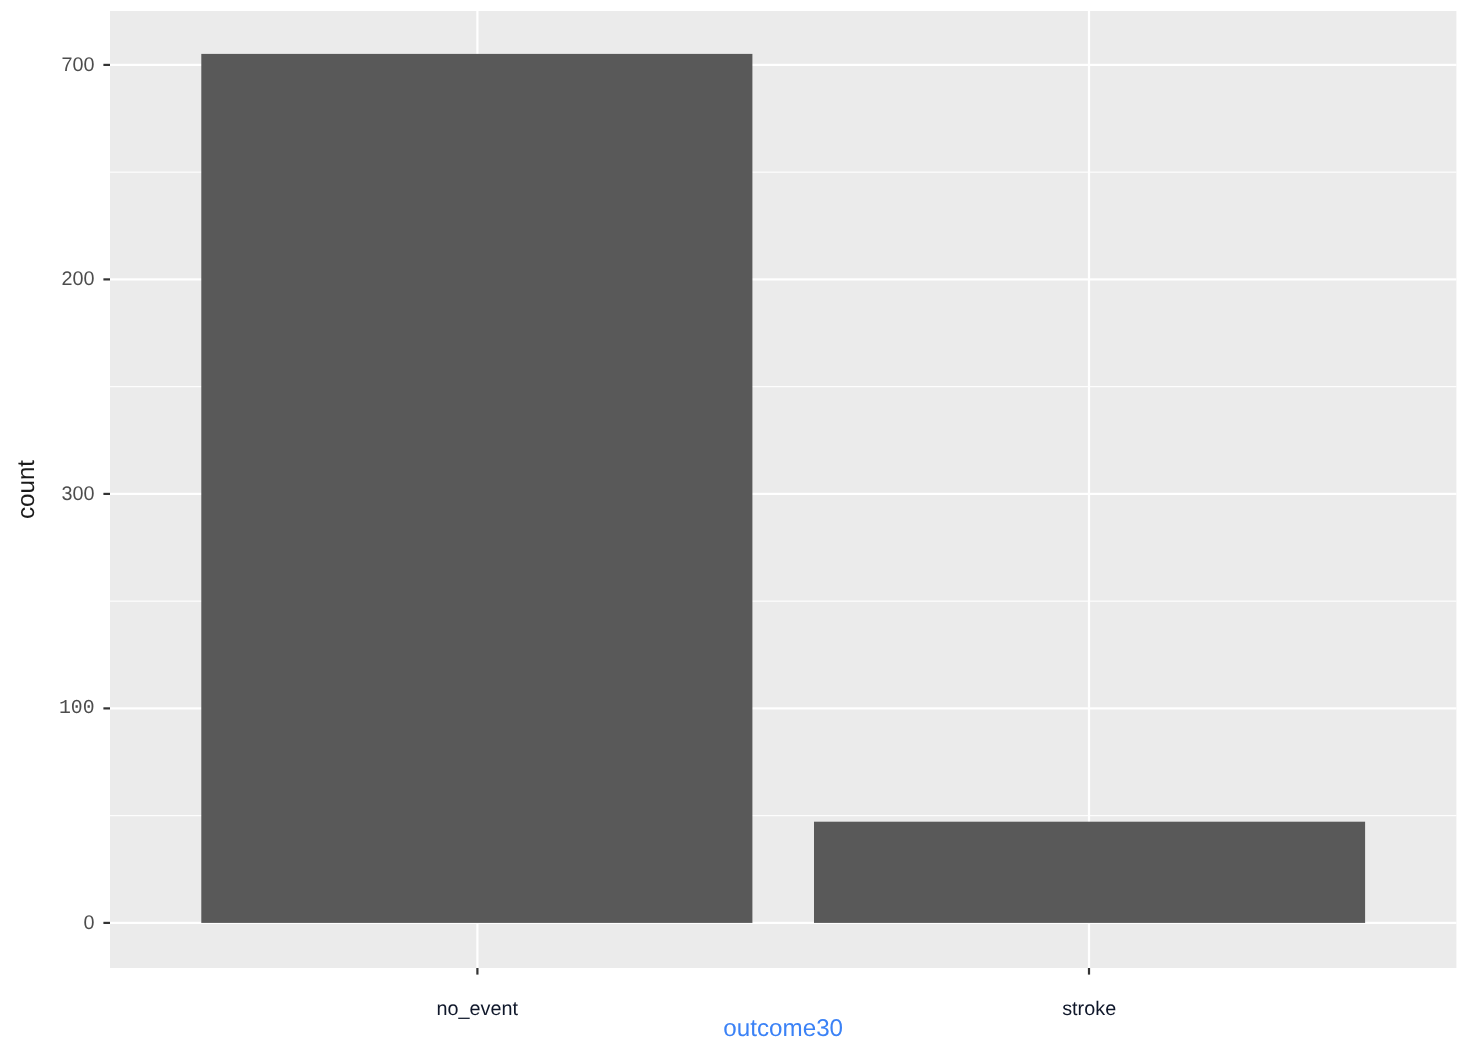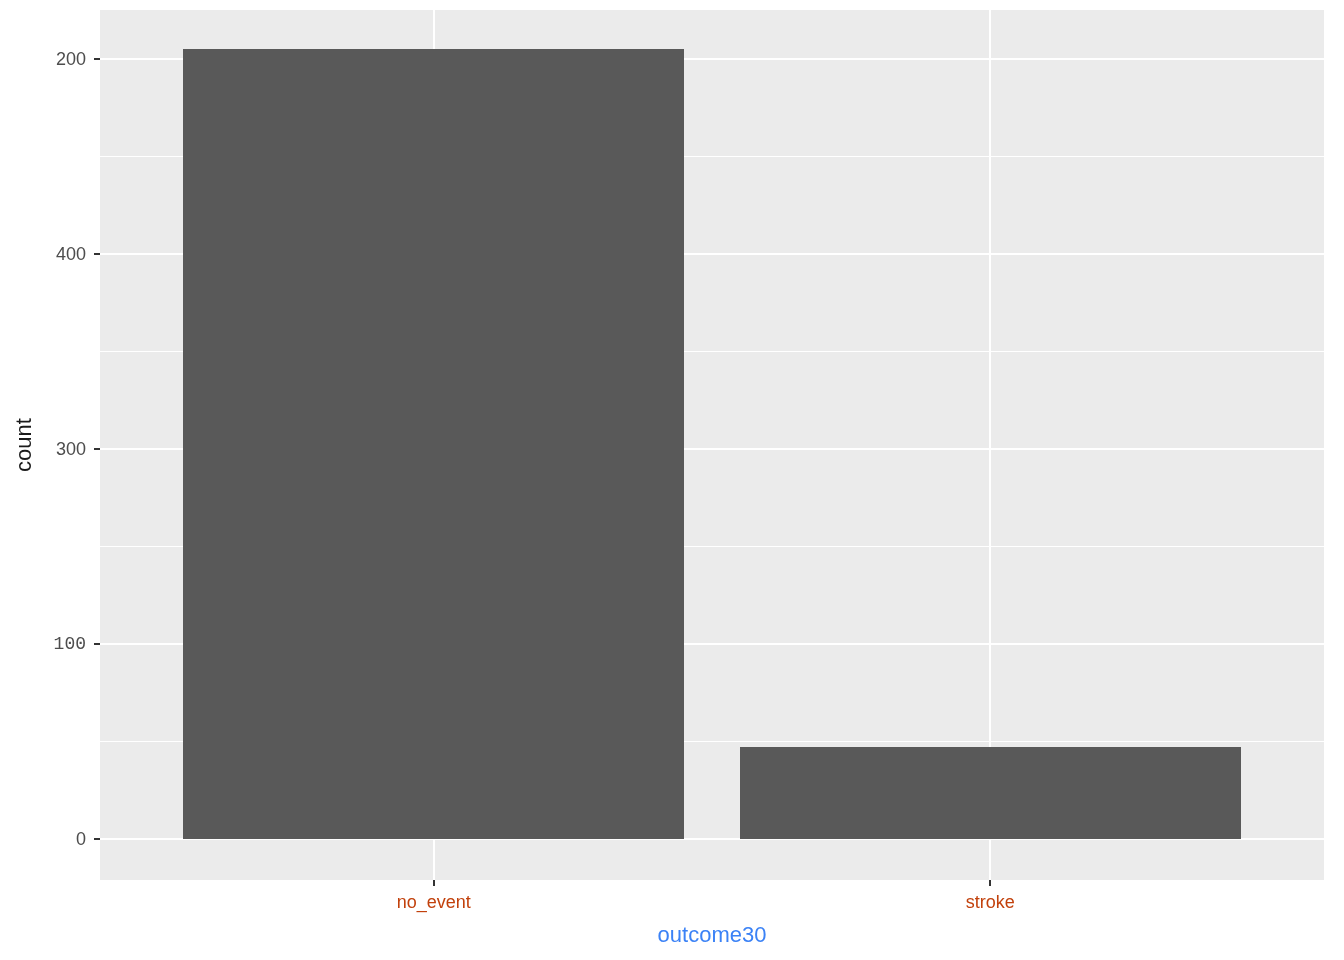--- a/index.html
+++ b/index.html
@@ -60,23 +60,24 @@
     position: absolute;
     width: 60px;
     text-align: right;
     font-size: 18px;
     color: #4d4d4d;
     transform: translateY(-50%);
   }
   .xtick-label {
     position: absolute;
     font-size: 18px;
-    color: #c2410c;
+    color: #0f172a;
     transform: translateX(-50%);
     white-space: nowrap;
+    margin-top: 15px;
   }
   .ylab {
     position: absolute;
     font-size: 22px;
     color: #1a1a1a;
     transform: translate(-50%, -50%) rotate(-90deg);
     transform-origin: center center;
   }
   .xlab {
     position: absolute;
@@ -102,22 +103,22 @@
       <div class="grid-h-minor" style="top: 146.218px;"></div>
       <div class="grid-v" style="left: 332.818px;"></div>
       <div class="grid-v" style="left: 889.182px;"></div>
       <div class="bar" style="left: 83.4545px; width: 500.727px; top: 38.9916px; height: 789.58px; background: rgb(89, 89, 89);"></div>
       <div class="bar" style="left: 639.818px; width: 500.727px; top: 736.941px; height: 91.6303px; background: rgb(89, 89, 89);"></div>
     </div>
 
   <span class="ytick-label" id="ylab-0" style="left: 26px; top: 838.571px;">0</span>
   <span class="ytick-label" id="ylab-1" style="left: 26px; top: 643.613px; font-family: Liberation Mono, monospace;">100</span>
   <span class="ytick-label" id="ylab-2" style="left: 26px; top: 448.655px;">300</span>
-  <span class="ytick-label" id="ylab-3" style="left: 26px; top: 253.697px;">400</span>
-  <span class="ytick-label" id="ylab-4" style="left: 26px; top: 58.7395px;">200</span>
+  <span class="ytick-label" id="ylab-3" style="left: 26px; top: 253.697px;">200</span>
+  <span class="ytick-label" id="ylab-4" style="left: 26px; top: 58.7395px;">700</span>
 
   <span class="xtick-label" id="xlab-0" style="left: 433.818px; top: 892px;">no_event</span>
   <span class="xtick-label" id="xlab-1" style="left: 990.182px; top: 892px;">stroke</span>
 
   <span class="ylab" id="ylab-title" style="left: 24px; top: 445px;">count</span>
   <span class="xlab" id="xlab-title" style="left: 712px; top: 922px;">outcome30</span>
 
 <div class="ytick-mark" style="left: 94px; top: 837.571px;"></div>
     <div class="ytick-mark" style="left: 94px; top: 642.613px;"></div>
     <div class="ytick-mark" style="left: 94px; top: 447.655px;"></div>

